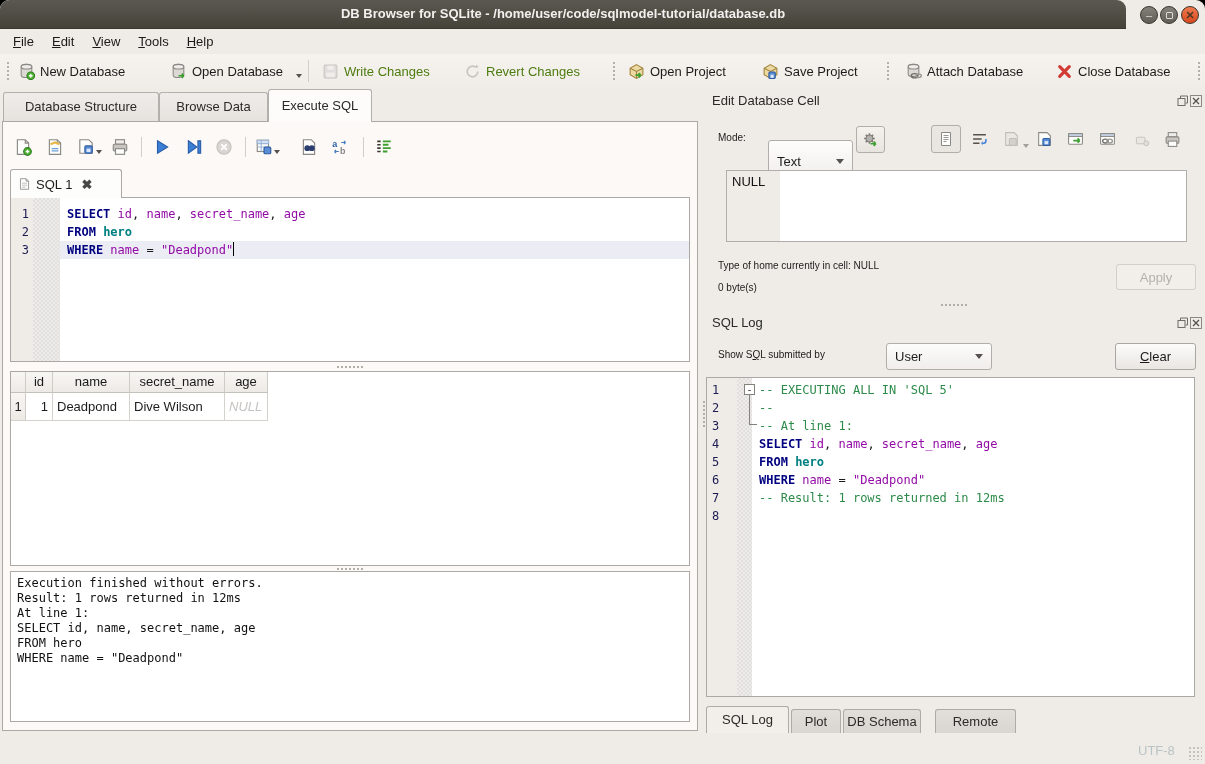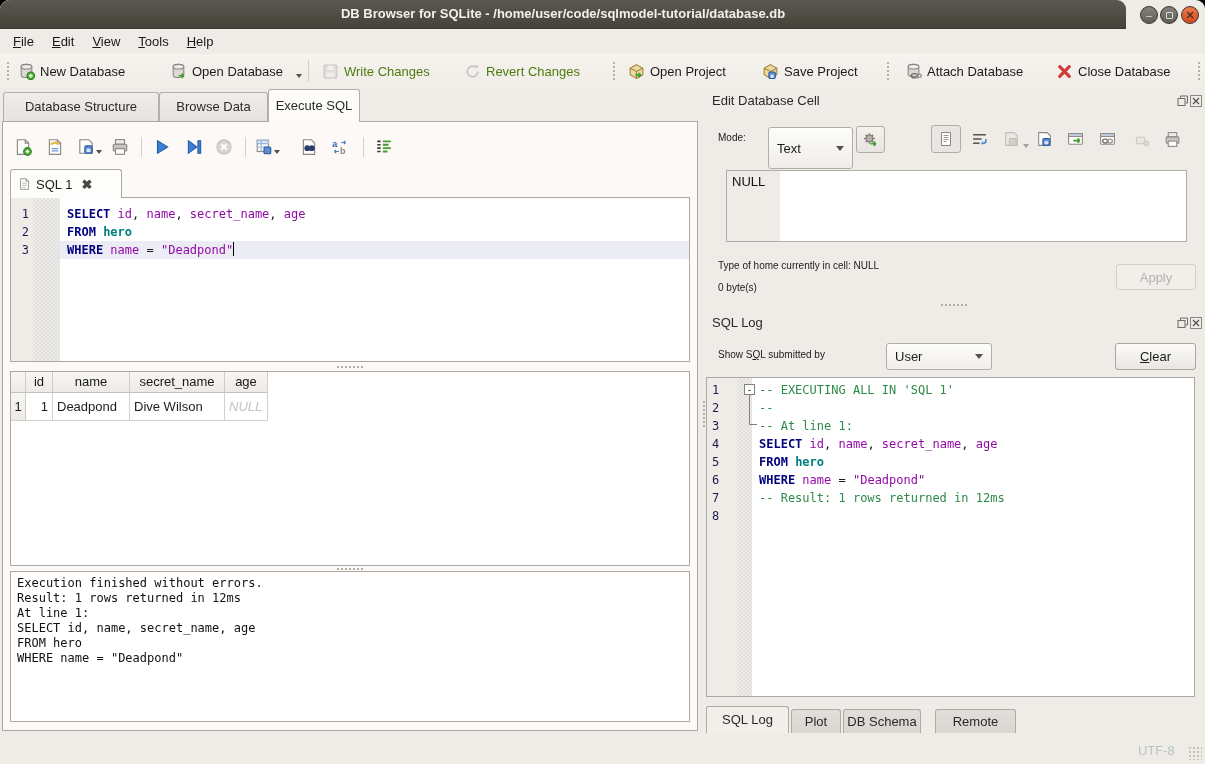--- a/index.html
+++ b/index.html
@@ -181,21 +181,21 @@
   </div>
   <div class="p tbtn" style="left:1050px">
     <svg width="17" height="17" viewBox="0 0 16 16">
         <path d="M3.5 3.5 12.5 12.5M12.5 3.5 3.5 12.5" stroke="#d23b34" stroke-width="3" stroke-linecap="round"></path>
       </svg>
     <span>Close Database</span>
   </div>
 
   <div class="p mtab" style="left:3px;width:156px">Database Structure</div>
   <div class="p mtab" style="left:159px;width:109px">Browse Data</div>
-  <div class="p mtab active" style="left:268px;width:92px">Execute SQL</div>
+  <div class="p mtab active" style="left:268px;width:104px">Execute SQL</div>
 
   <div class="p lframe"></div>
 
   <div class="p sqlbar" style="left:14px;top:137px;z-index:2">
     <svg class="sicon" viewBox="0 0 16 16">
         <path d="M3 1.5h7l3 3V14.5H3z" fill="#fdfdfc" stroke="#8a8884"></path>
         <path d="M10 1.5v3h3" fill="none" stroke="#8a8884"></path>
         <circle cx="12" cy="12" r="3.4" fill="#4caf2f" stroke="#2e7d1f"></circle>
         <path d="M12 10.4v3.2M10.4 12h3.2" stroke="#fff" stroke-width="1.2"></path>
       </svg>
@@ -322,21 +322,21 @@
   <svg class="p dockico" style="left:1177px;top:95px" viewBox="0 0 12 12">
       <rect x="1" y="3.5" width="7" height="7" fill="none" stroke="#6f6d68"></rect>
       <path d="M3.5 3.5V1h7v7H8.5" fill="none" stroke="#6f6d68"></path>
     </svg>
   <svg class="p dockico" style="left:1190px;top:95px" viewBox="0 0 12 12">
       <rect x="0.5" y="0.5" width="11" height="11" fill="none" stroke="#8a8884"></rect>
       <path d="M3 3l6 6M9 3l-6 6" stroke="#55524e" stroke-width="1.3"></path>
     </svg>
 
   <div class="p label" style="left:718px;top:132px">Mode:</div>
-  <div class="p combo" style="left:768px;top:127px;width:85px;height:42px">
+  <div class="p combo" style="left:768px;top:140px;width:85px;height:42px">
     <span class="cv">Text</span>
     <span class="arr"></span>
   </div>
   <div class="p iconbtn" style="left:856px;top:126px;width:29px;height:27px">
     <svg width="17" height="17" viewBox="0 0 16 16">
         <circle cx="7" cy="7" r="3.2" fill="#b5b2ae" stroke="#807d78"></circle>
         <path d="M7 2v2M7 10v2M2 7h2M10 7h2M3.5 3.5 5 5M9 9l1.5 1.5M10.5 3.5 9 5M5 9l-1.5 1.5" stroke="#807d78" stroke-width="1.4"></path>
         <path d="M8 12h5m0 0-2-2m2 2-2 2" stroke="#3d9f2f" stroke-width="1.6" fill="none"></path>
       </svg>
   </div>
@@ -418,21 +418,21 @@
         <div class="ln">2</div>
         <div class="ln">3</div>
         <div class="ln">4</div>
         <div class="ln">5</div>
         <div class="ln">6</div>
         <div class="ln">7</div>
         <div class="ln">8</div>
       </div>
     <div class="strip pad-log" style="left:30px;width:15px"></div>
     <div class="codelines pad-log" style="left:45px;right:0">
-        <div class="cl"><span class="tk-com">-- EXECUTING ALL IN 'SQL 1'</span></div>
+        <div class="cl"><span class="tk-com">-- EXECUTING ALL IN 'SQL 5'</span></div>
         <div class="cl"><span class="tk-com">--</span></div>
         <div class="cl"><span class="tk-com">-- At line 1:</span></div>
         <div class="cl"><span class="tk-kw">SELECT</span><span class="tk-pl"> </span><span class="tk-col">id</span><span class="tk-pl">, </span><span class="tk-col">name</span><span class="tk-pl">, </span><span class="tk-col">secret_name</span><span class="tk-pl">, </span><span class="tk-col">age</span></div>
         <div class="cl"><span class="tk-kw">FROM</span><span class="tk-pl"> </span><span class="tk-tbl">hero</span></div>
         <div class="cl"><span class="tk-kw">WHERE</span><span class="tk-pl"> </span><span class="tk-col">name</span><span class="tk-pl"> = </span><span class="tk-str">"Deadpond"</span></div>
         <div class="cl"><span class="tk-com">-- Result: 1 rows returned in 12ms</span></div>
         <div class="cl"></div>
       </div>
     <div class="p foldbox" style="left:37px;top:6px;z-index:2">-</div>
     <div class="p fline" style="left:42px;top:17px;width:1px;height:30px"></div>

